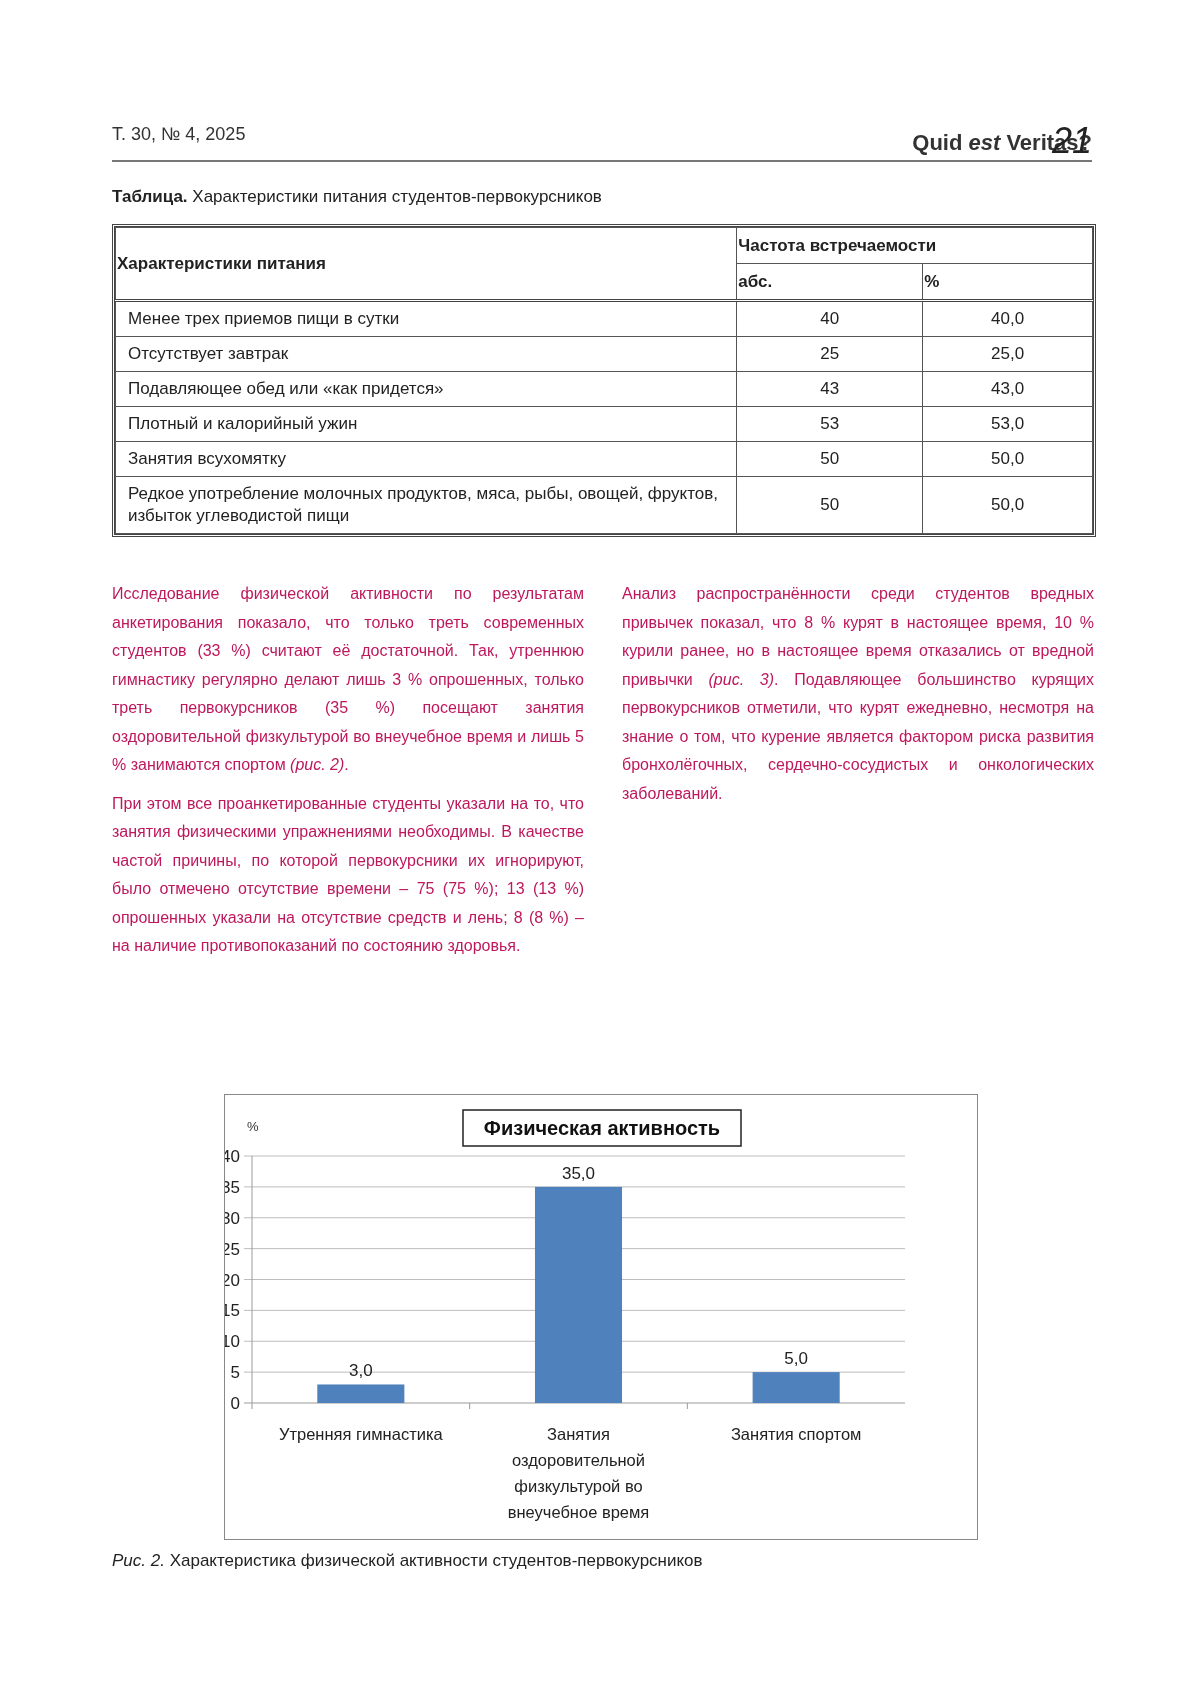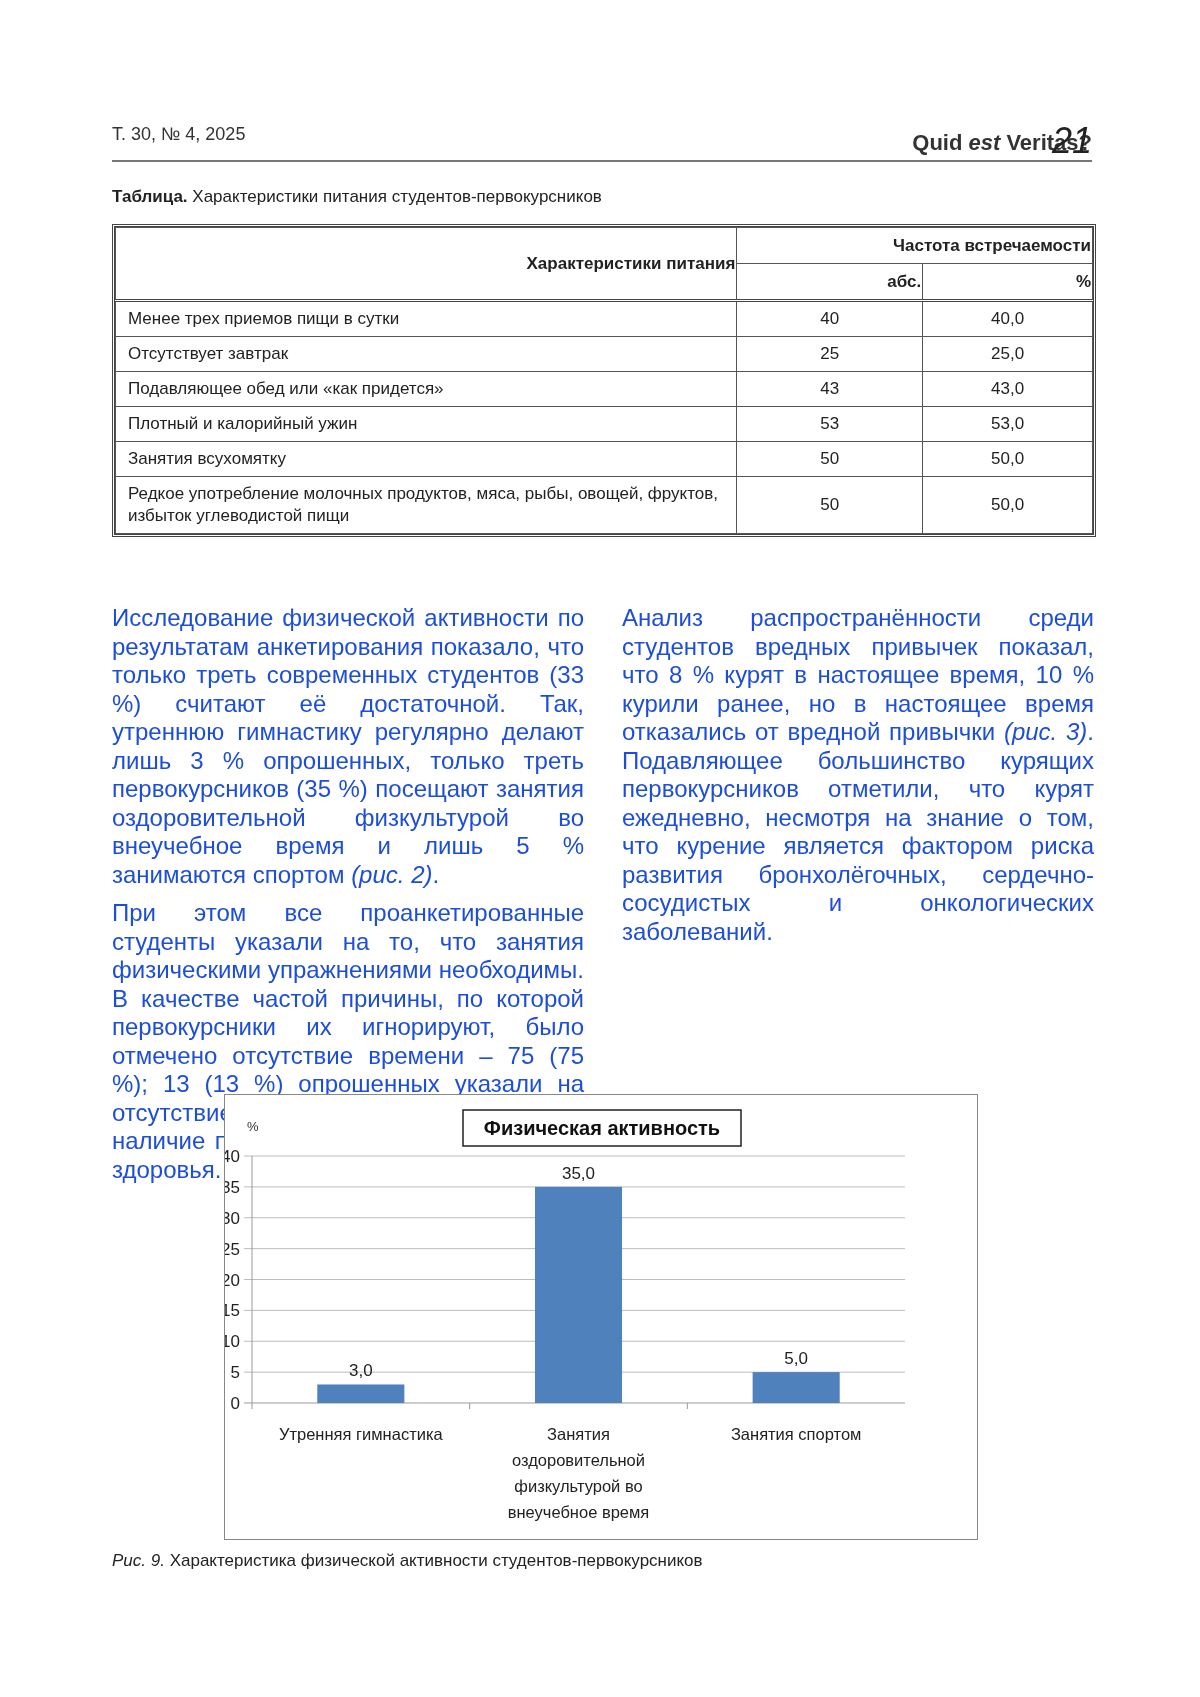--- a/index.html
+++ b/index.html
@@ -10,27 +10,27 @@
     .rh-center { position: absolute; left: 0; right: 0; top: 6px; text-align: right; font-size: 22px; color: #333; font-weight: bold; }
     .rh-center i { font-style: italic; }
     .rh-page { position: absolute; right: 0; top: -4px; font-size: 36px; color: #222; font-style: italic; }
 
     .table-caption { position: absolute; left: 112px; top: 187px; font-size: 17px; color: #222; }
     .table-caption b { font-weight: bold; }
 
     .table-wrap { position: absolute; left: 112px; top: 224px; width: 984px; border: 3px double #444; box-sizing: border-box; }
     table.data { width: 100%; border-collapse: collapse; font-size: 17px; color: #222; }
     table.data th, table.data td { border: 1px solid #555; }
-    table.data th { font-weight: bold; height: 33px; text-align: right; }
+    table.data th { font-weight: bold; height: 33px; text-align: left; }
     table.data td { height: 34px; padding: 0 12px; }
     table.data td.num { text-align: center; }
     table.data tr.hdr-last th { border-bottom: 3px double #444; }
     table.data td.two-line { line-height: 22px; height: 56px; margin-top: 12px; }
 
-    .col { position: absolute; top: 604px; width: 472px; font-size: 24px; line-height: 28.5px; color: #1d4ed8; text-align: justify; }
+    .col { position: absolute; top: 580px; width: 472px; font-size: 16px; line-height: 28.5px; color: #be185d; text-align: justify; }
     .col p { margin: 0 0 10px 0; }
     .col-left { left: 112px; }
     .col-right { left: 622px; }
     .col i { font-style: italic; }
 
     .figure { position: absolute; left: 224px; top: 1094px; width: 754px; height: 446px; border: 1px solid #888; box-sizing: border-box; background: #fff; }
     .figure svg { position: absolute; left: 0; top: 0; }
 
     .fig-caption { position: absolute; left: 112px; top: 1551px; font-size: 17px; color: #222; }
     .fig-caption i { font-style: italic; }
@@ -148,13 +148,13 @@
         <text x="571.1666666666666" y="345" text-anchor="middle" font-family="Liberation Sans, sans-serif" font-size="16.5" fill="#222"><tspan x="571.1666666666666" dy="0">Занятия спортом</tspan></text>
       </g>
     <g id="title-layer">
       <rect x="238" y="15" width="278" height="36" fill="#fff" stroke="#222" stroke-width="1.5"></rect>
       <text id="chart-title" x="377" y="40" text-anchor="middle" font-family="Liberation Sans, sans-serif" font-size="20" font-weight="bold" fill="#111">Физическая активность</text>
       <text id="y-unit" x="22" y="36" font-family="Liberation Sans, sans-serif" font-size="13" fill="#333">%</text>
     </g>
   </svg>
 </div>
 
-<div class="fig-caption"><i>Рис. 9.</i><span> Характеристика физической активности студентов-первокурсников</span></div>
+<div class="fig-caption"><i>Рис. 2.</i><span> Характеристика физической активности студентов-первокурсников</span></div>
 
 </body></html>

